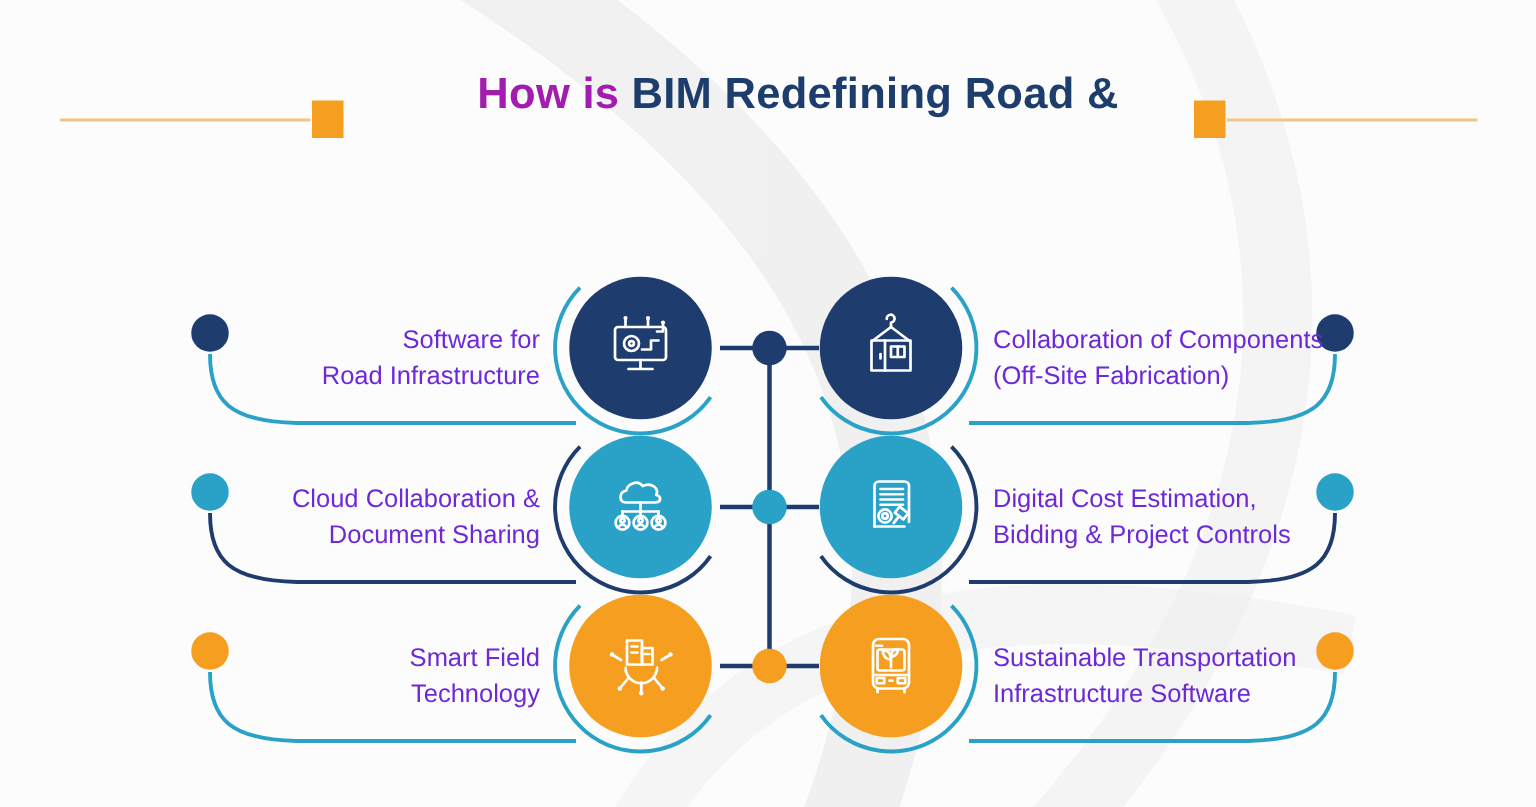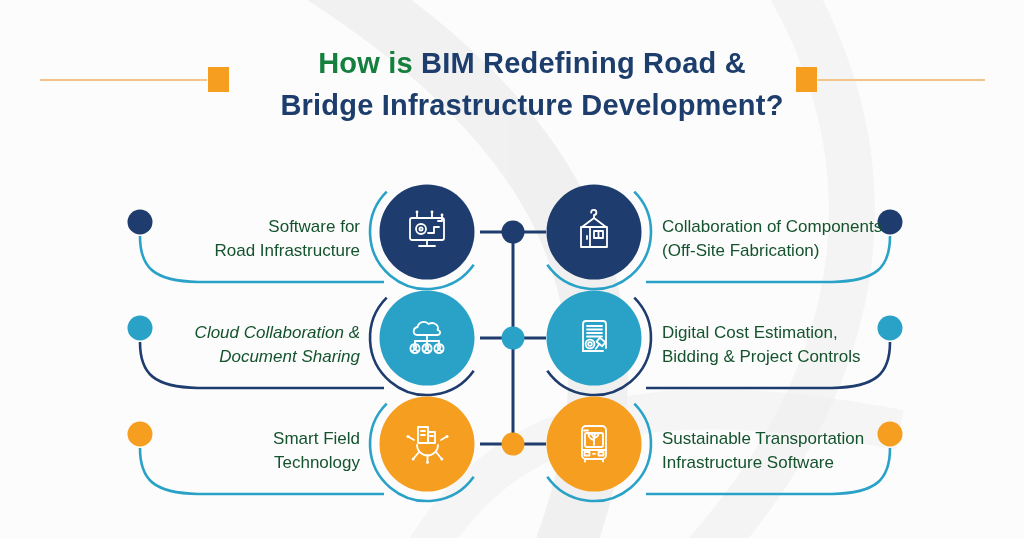--- a/index.html
+++ b/index.html
@@ -8,46 +8,45 @@
     background:#fcfcfc;
     font-family:"Liberation Sans", sans-serif;
   }
   svg.bg{position:absolute;left:0;top:0;}
   svg.diagram{position:absolute;left:0;top:0;}
   .title{
     position:absolute;left:222px;top:42px;width:620px;
     text-align:center;font-weight:700;font-size:29px;line-height:42px;
     color:#1D3E6D;letter-spacing:0.2px;
   }
-  .title .hl{color:#15803d;margin-right:0.28em;}
+  .title .hl{color:#a21caf;margin-right:0.28em;}
   .decor-line{position:absolute;height:2px;background:#F2C488;top:79px;}
   .decor-sq{position:absolute;width:21px;height:25px;background:#F59E1F;top:67px;}
   .label{
-    position:absolute;font-size:17px;line-height:23.5px;color:#14532d;
+    position:absolute;font-size:17px;line-height:23.5px;color:#6d28d9;
     white-space:nowrap;
   }
   .label.left{text-align:right;}
   .label.right{text-align:left;}
 </style>
 </head>
 <body>
 
 <div class="canvas">
 
   <svg class="bg" width="1024" height="538" viewBox="0 0 1024 538">
     <g fill="none" stroke="#efefef" opacity="0.9">
       <path d="M300 -40 C 560 120, 660 300, 560 560" stroke-width="60"></path>
       <path d="M760 -60 C 900 140, 880 360, 700 560" stroke-width="46" opacity="0.7"></path>
       <path d="M420 560 C 500 420, 640 380, 900 430" stroke-width="40" opacity="0.6"></path>
     </g>
   </svg>
 
   <div class="title">
     <div><span class="hl">How is</span><span>BIM Redefining Road &amp;</span></div>
-    <div>Bridge Infrastructure Development?</div>
   </div>
 
   <div class="decor-line" style="left:40px;width:167px;"></div>
   <div class="decor-sq" style="left:208px;"></div>
   <div class="decor-sq" style="left:796px;"></div>
   <div class="decor-line" style="left:818px;width:167px;"></div>
 
   <svg class="diagram" width="1024" height="538" viewBox="0 0 1024 538">
 
     <line x1="513" y1="232" x2="513" y2="444" stroke-width="3" stroke="#1E3C6E"></line>
@@ -182,21 +181,21 @@
   </svg>
 
   <div class="label left" style="right:664px;top:215px;">
     <div>Software for</div>
     <div>Road Infrastructure</div>
   </div>
   <div class="label right" style="left:662px;top:215px;">
     <div>Collaboration of Components</div>
     <div>(Off-Site Fabrication)</div>
   </div>
-  <div class="label left" style="right:664px;top:321px;font-style:italic;">
+  <div class="label left" style="right:664px;top:321px;">
     <div>Cloud Collaboration &amp;</div>
     <div>Document Sharing</div>
   </div>
   <div class="label right" style="left:662px;top:321px;">
     <div>Digital Cost Estimation,</div>
     <div>Bidding &amp; Project Controls</div>
   </div>
   <div class="label left" style="right:664px;top:427px;margin-left:24px;">
     <div>Smart Field</div>
     <div>Technology</div>

